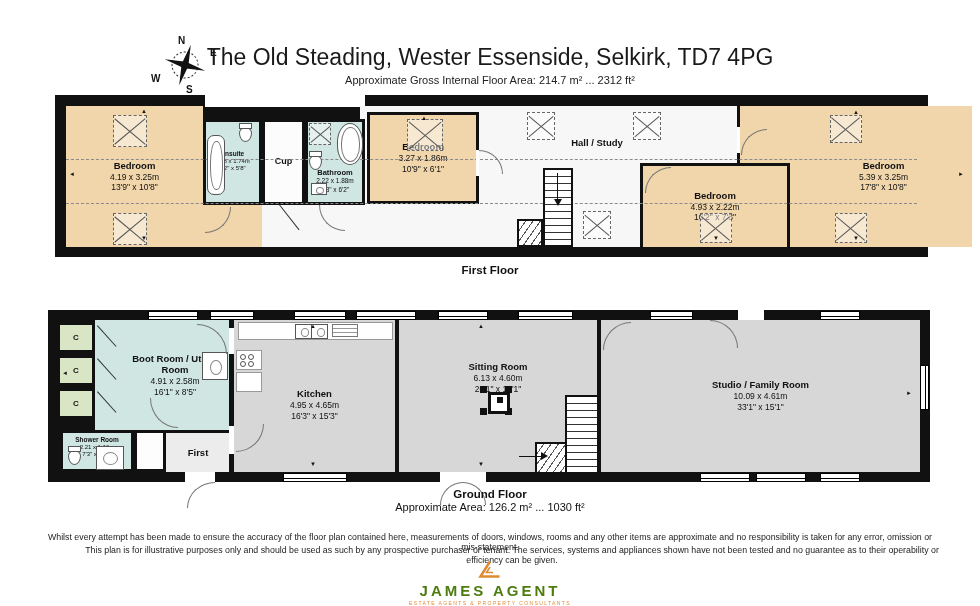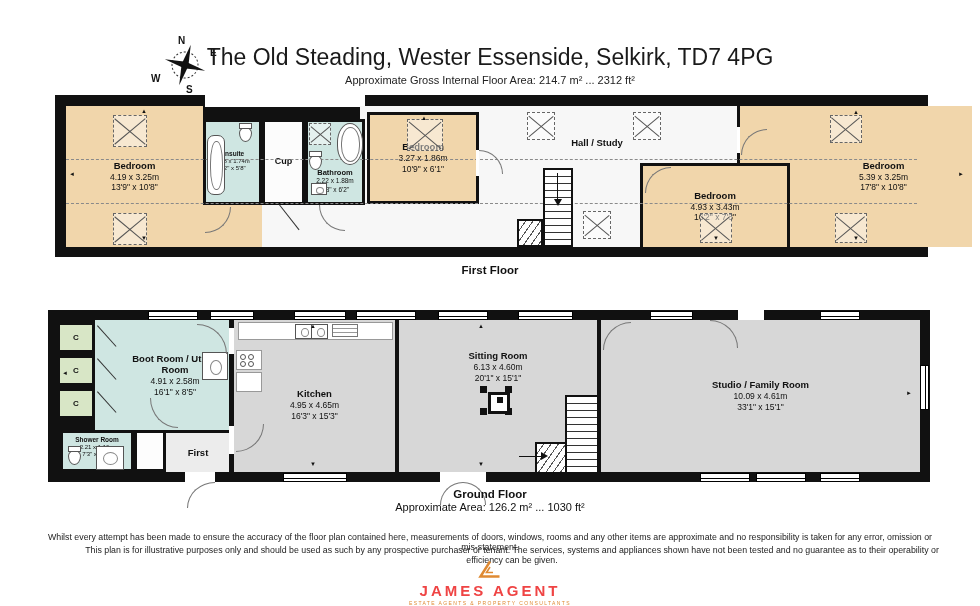--- a/index.html
+++ b/index.html
@@ -102,21 +102,21 @@
 
   
   .tk{position:absolute;font-size:6px;color:#111;line-height:1;}
 
   
   .caption{position:absolute;left:0;right:0;text-align:center;}
   .cap-name{font-weight:bold;font-size:11.5px;display:block;}
   .cap-area{font-size:11px;display:block;margin-top:1px;}
   .disc{position:absolute;left:40px;right:40px;text-align:center;font-size:8.8px;color:#222;}
   .logo{position:absolute;left:0;right:0;text-align:center;}
-  .brand{font-size:15px;font-weight:bold;letter-spacing:3px;color:#ef4444;display:block;}
+  .brand{font-size:15px;font-weight:bold;letter-spacing:3px;color:#4d7c0f;display:block;}
   .tagline{font-size:5px;letter-spacing:1.4px;color:#df8a33;display:block;margin-top:1px;}
 </style>
 </head>
 <body>
 
 <div class="page">
 
   <div class="compass">
     <svg width="74" height="60" viewBox="0 0 74 60">
       <g transform="rotate(16 37 31)">
@@ -176,21 +176,21 @@
     <div class="room tan" style="left:682px;top:11px;width:235px;height:141px;border-left:3px solid #111;">
       <div class="rlabel" style="margin-left:55px;">
         <span class="rname">Bedroom</span>
         <span class="rdim">5.39 x 3.25m</span>
         <span class="rdim">17'8" x 10'8"</span>
       </div>
     </div>
     <div class="room tan" style="left:585px;top:68px;width:150px;height:84px;border:3px solid #111;border-bottom:none;">
       <div class="rlabel">
         <span class="rname">Bedroom</span>
-        <span class="rdim">4.93 x 3.43m</span>
+        <span class="rdim">4.93 x 2.22m</span>
         <span class="rdim">16'2" x 7'3"</span>
       </div>
     </div>
     <div class="abslabel rlabel" style="left:492px;top:42px;width:100px;">
       <span class="rname">Hall / Study</span>
     </div>
 
     <div class="dash" style="left:11px;top:64px;width:851px;"></div>
     <div class="dash" style="left:11px;top:108px;width:851px;"></div>
 
@@ -276,21 +276,21 @@
     </div>
 
     <div class="room grayroom" style="left:186px;top:10px;width:161px;height:152px;">
       <div class="rlabel" style="margin-top:18px;">
         <span class="rname">Kitchen</span>
         <span class="rdim">4.95 x 4.65m</span>
         <span class="rdim">16'3" x 15'3"</span>
       </div>
     </div>
     <div class="room grayroom" style="left:351px;top:10px;width:198px;height:152px;">
-      <div class="rlabel" style="position:absolute;left:50%;top:30px;transform:translateX(-50%);width:120px;">
+      <div class="rlabel" style="position:absolute;left:50%;top:41px;transform:translateX(-50%);width:120px;">
         <span class="rname">Sitting Room</span>
         <span class="rdim">6.13 x 4.60m</span>
         <span class="rdim">20'1" x 15'1"</span>
       </div>
     </div>
     <div class="room grayroom" style="left:553px;top:10px;width:319px;height:152px;">
       <div class="rlabel" style="width:160px;">
         <span class="rname">Studio / Family Room</span>
         <span class="rdim">10.09 x 4.61m</span>
         <span class="rdim">33'1" x 15'1"</span>

